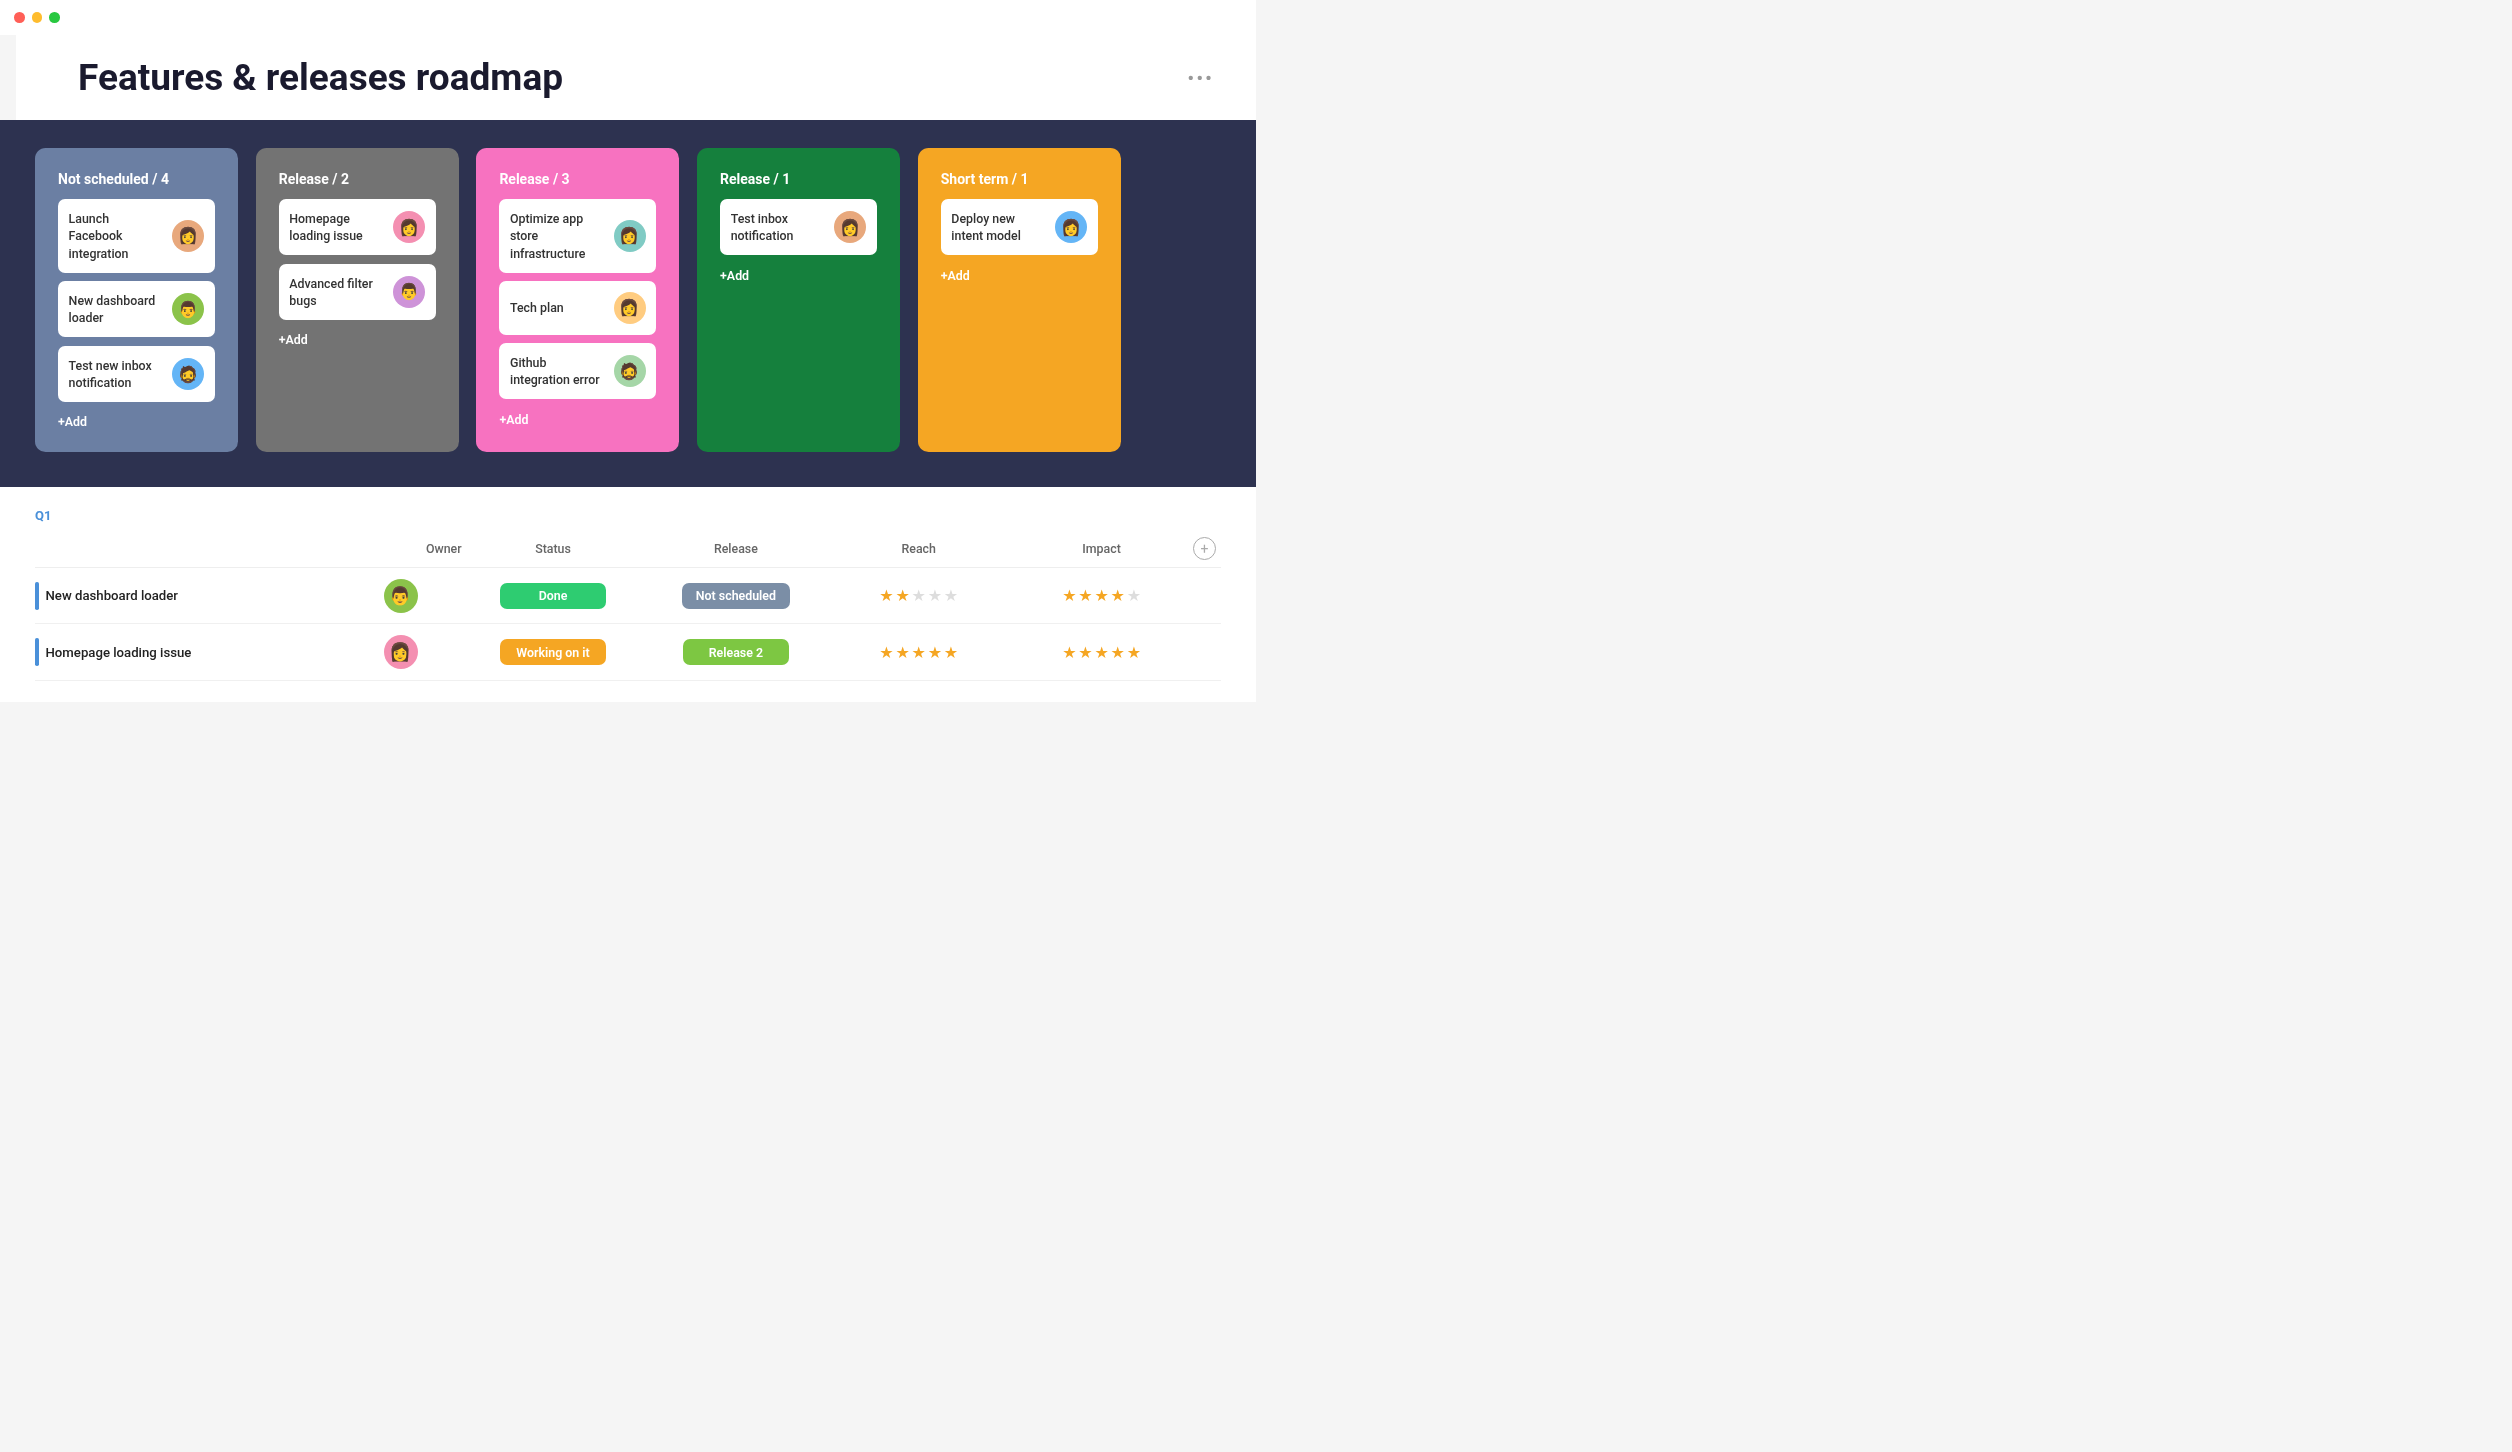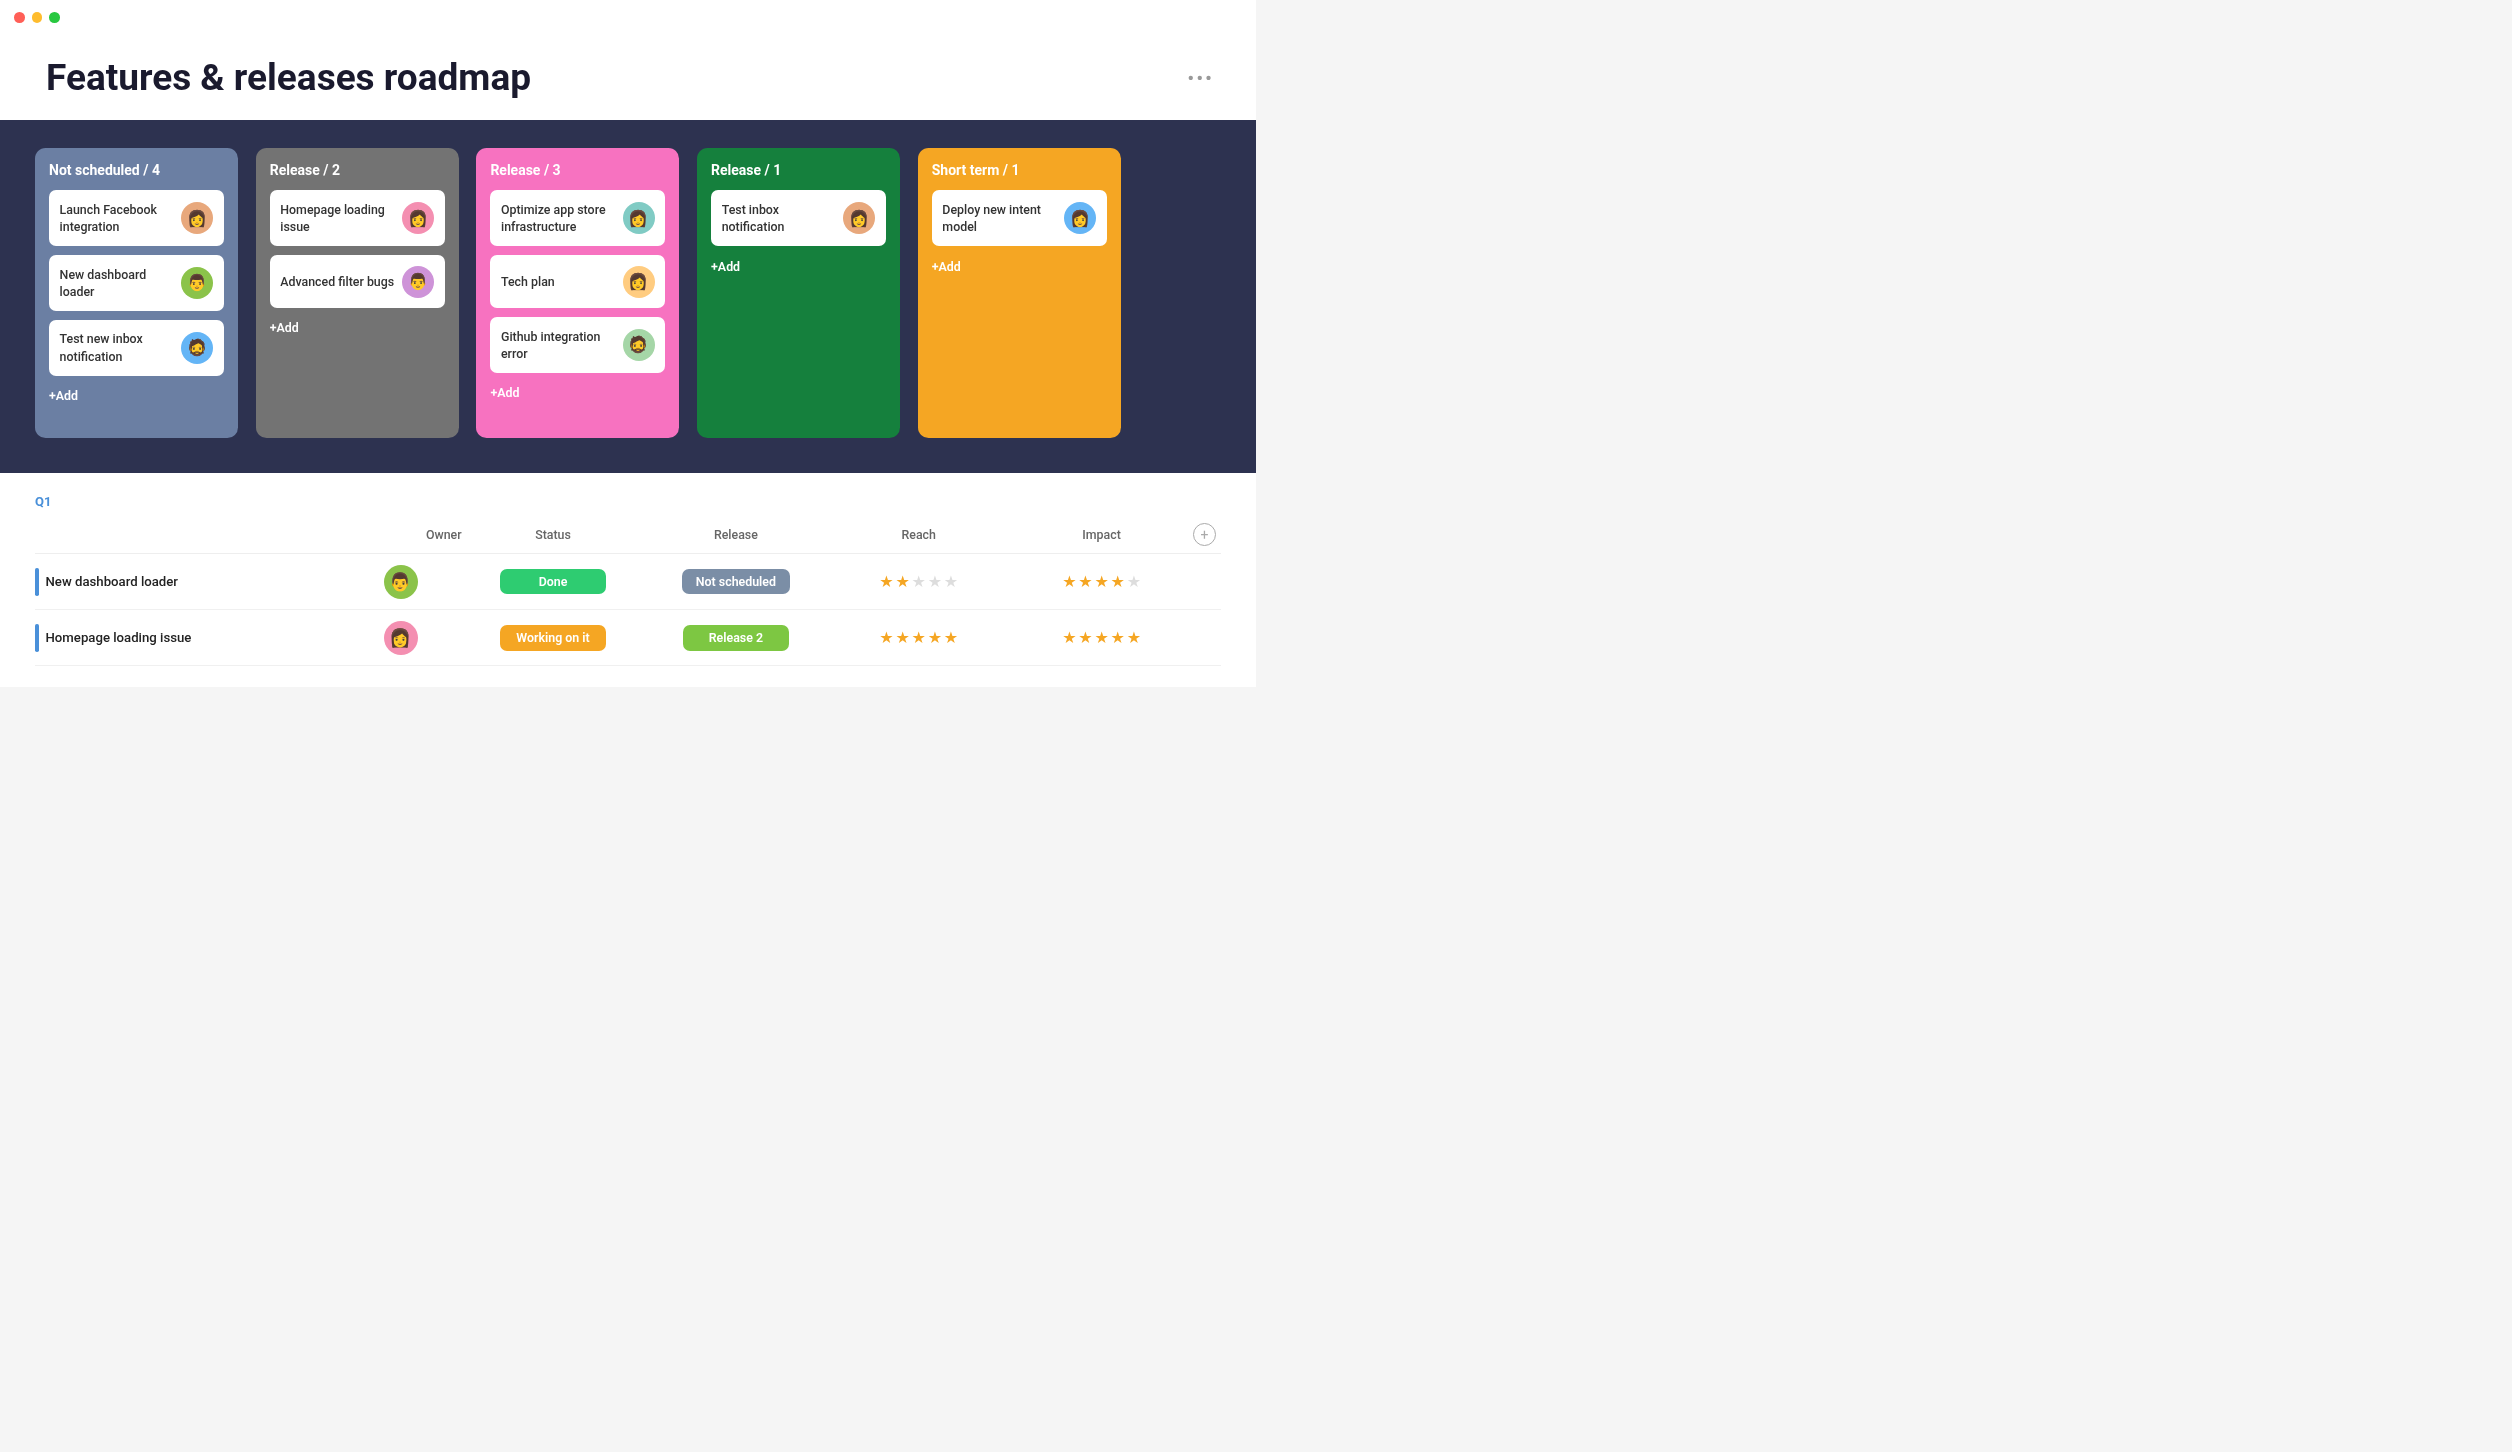--- a/index.html
+++ b/index.html
@@ -23,24 +23,25 @@
     .traffic-light {
       width: 10.6px; height: 10.6px; border-radius: 50%;
     }
     .tl-red { background: #ff5f57; }
     .tl-yellow { background: #febc2e; }
     .tl-green { background: #28c840; }
 
     
     .header {
       background: #ffffff;
-      padding: 21px 42px 21px 46px;
+      padding: 21px 42px 21px 62px;
       display: flex;
       align-items: center;
       justify-content: space-between;
+      margin-left: 16px;
     }
     .page-title {
       font-size: 37px;
       font-weight: 700;
       color: #1a1a2e;
     }
     .more-btn {
       font-size: 21px;
       color: #999;
       cursor: pointer;
@@ -52,21 +53,21 @@
       background: #2d3250;
       padding: 28px 35px 35px 35px;
       display: flex;
       gap: 17.7px;
       min-height: 353px;
     }
 
     
     .column {
       border-radius: 10.6px;
-      padding: 14px;
+      padding: 23px;
       width: 203px;
       min-width: 203px;
       display: flex;
       flex-direction: column;
       gap: 8.8px;
     }
     .col-not-scheduled { background: #6b7fa3; }
     .col-release-2 { background: #737373; }
     .col-release-3 { background: #f772c0; }
     .col-release-1 { background: #15803d; }

